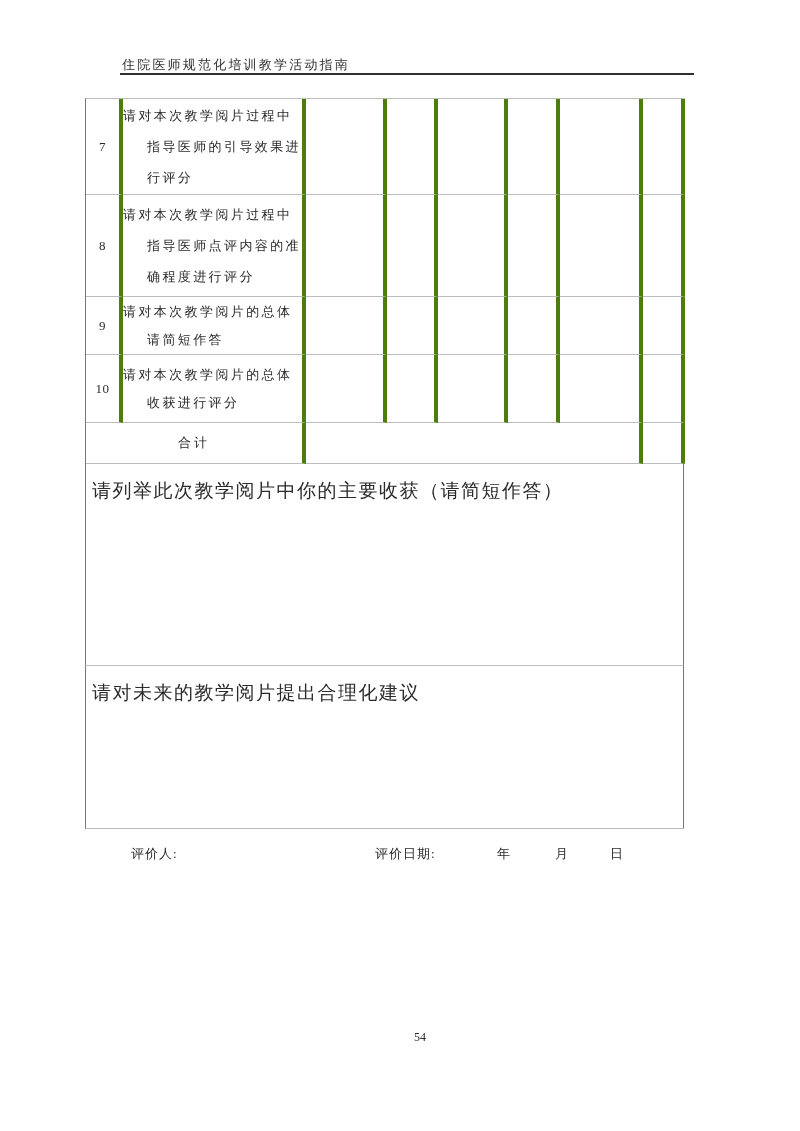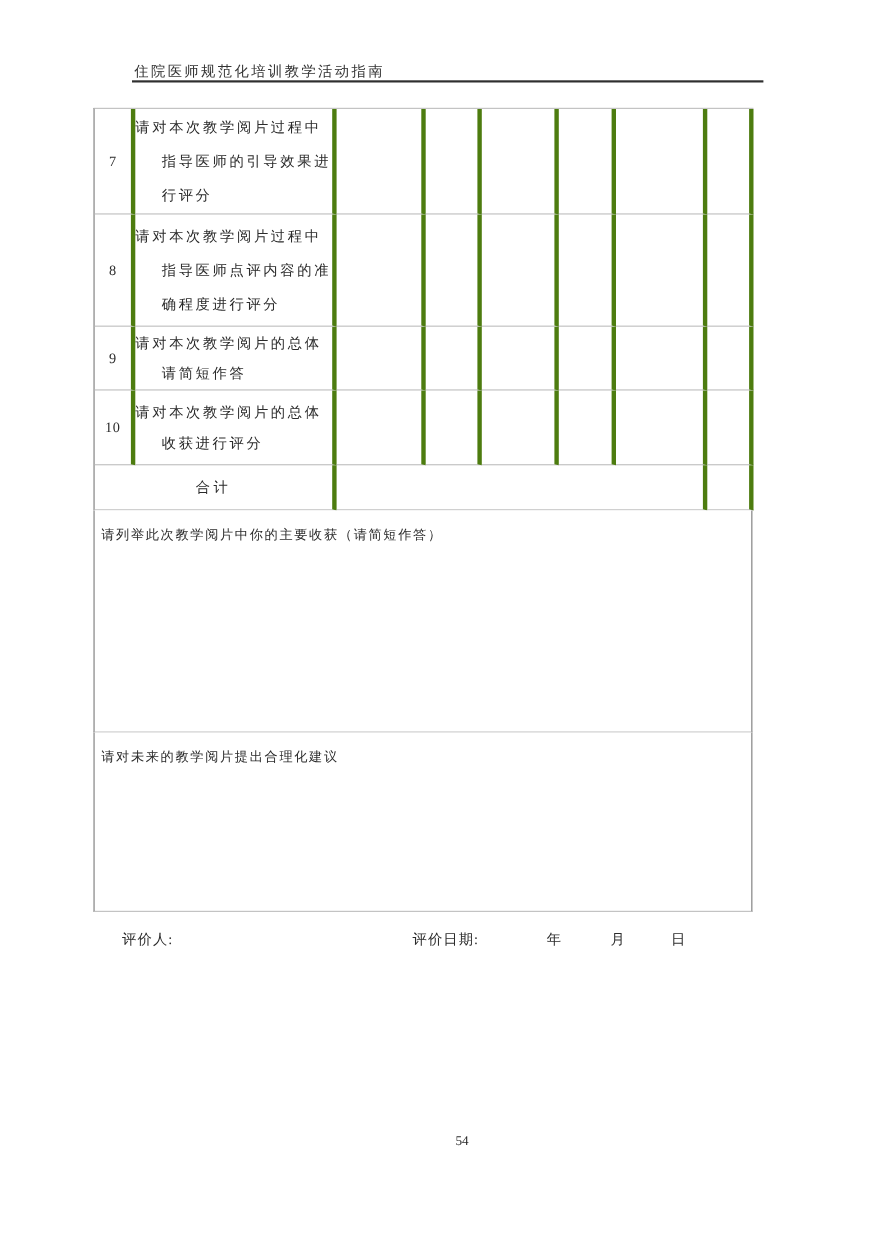--- a/index.html
+++ b/index.html
@@ -93,40 +93,40 @@
     width: 599px;
     border-left: 1px solid #787878;
     border-right: 1px solid #787878;
     border-bottom: 1px solid #bdbdbd;
     background: #ffffff;
   }
   .answer-box.box-1 { height: 202px; }
   .answer-box.box-2 { height: 163px; }
   .answer-prompt {
     padding: 14px 6px 0 6px;
-    font-size: 12px;
+    font-size: 19px;
     letter-spacing: 1.5px;
     white-space: nowrap;
   }
 
   
   .sign-line {
     position: absolute;
     left: 0;
     top: 845px;
     width: 800px;
     height: 20px;
     font-size: 13px;
   }
   .sign-line span {
     position: absolute;
     white-space: nowrap;
     letter-spacing: 1px;
   }
-  .evaluator-label { left: 111px; }
+  .evaluator-label { left: 131px; }
   .date-label { left: 375px; }
   .year-label { left: 497px; }
   .month-label { left: 555px; }
   .day-label { left: 610px; }
 
   
   .page-number {
     position: absolute;
     left: 0;
     top: 1030px;

